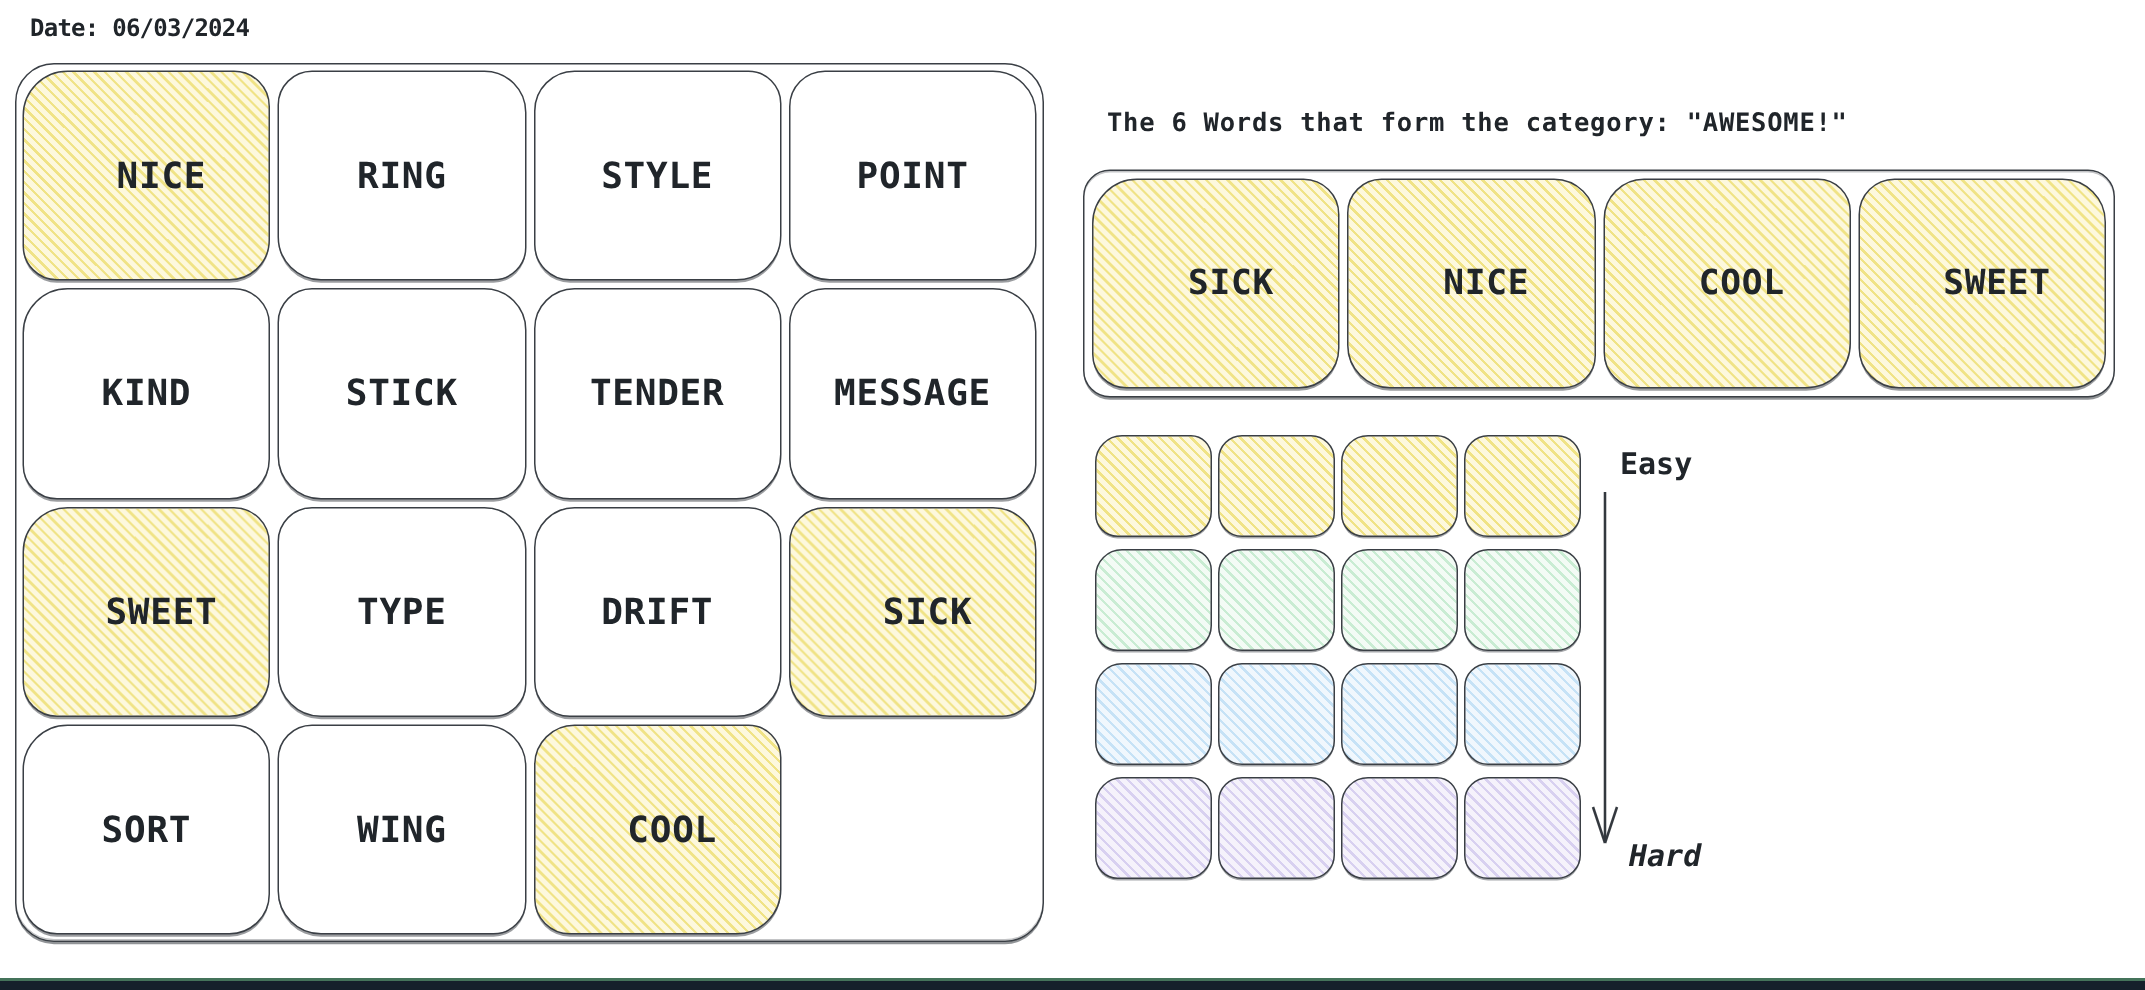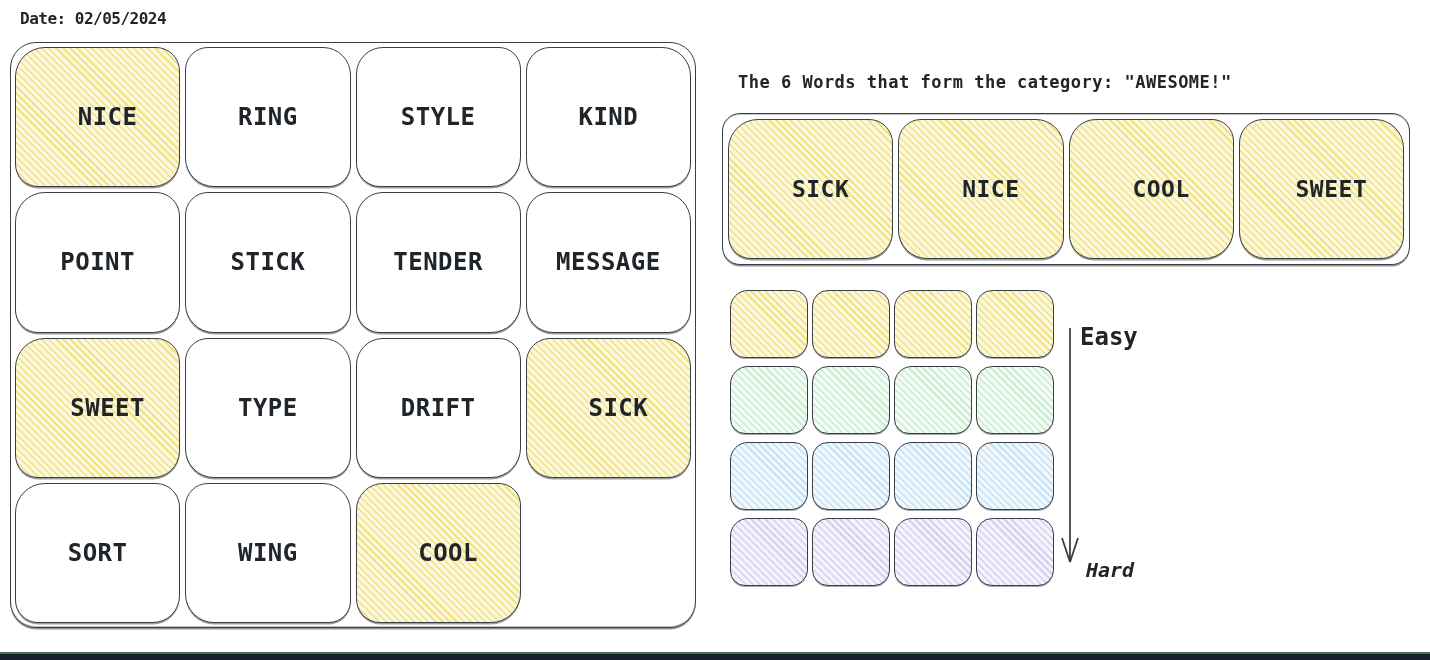--- a/index.html
+++ b/index.html
@@ -63,41 +63,41 @@
   }
   .sq{
     border:1.6px solid #3a3f45;border-radius:16px;
     background:
       repeating-linear-gradient(45deg, var(--hatch) 0 1.6px, rgba(255,255,255,0) 1.6px 5px),
       var(--base);
     box-shadow:0 1.5px 0 -0.5px rgba(55,60,66,.45);
   }
   .sq:nth-child(odd){border-radius:18px 14px 17px 15px;}
 
-  .legend-easy{left:1080px;top:323px;font-size:24px;font-weight:bold;}
+  .legend-easy{left:1080px;top:297px;font-size:20px;font-weight:bold;}
   .legend-hard{left:1086px;top:558px;font-size:20px;font-weight:bold;font-style:italic;}
   .arrow-svg{left:1058px;top:320px;}
 
   
   .bottom-bar{
     left:0;bottom:0;width:1430px;height:6px;
     background:#15202b;border-top:2px solid #44735a;box-sizing:content-box;
   }
 </style>
 </head>
 <body>
 
-<div class="abs date-label">Date: 02/05/2024</div>
+<div class="abs date-label">Date: 06/03/2024</div>
 
 <div class="abs grid-wrap">
     <div class="card hl">NICE</div>
     <div class="card">RING</div>
     <div class="card">STYLE</div>
+    <div class="card">POINT</div>
     <div class="card">KIND</div>
-    <div class="card">POINT</div>
     <div class="card">STICK</div>
     <div class="card">TENDER</div>
     <div class="card">MESSAGE</div>
     <div class="card hl">SWEET</div>
     <div class="card">TYPE</div>
     <div class="card">DRIFT</div>
     <div class="card hl">SICK</div>
     <div class="card">SORT</div>
     <div class="card">WING</div>
     <div class="card hl">COOL</div>

